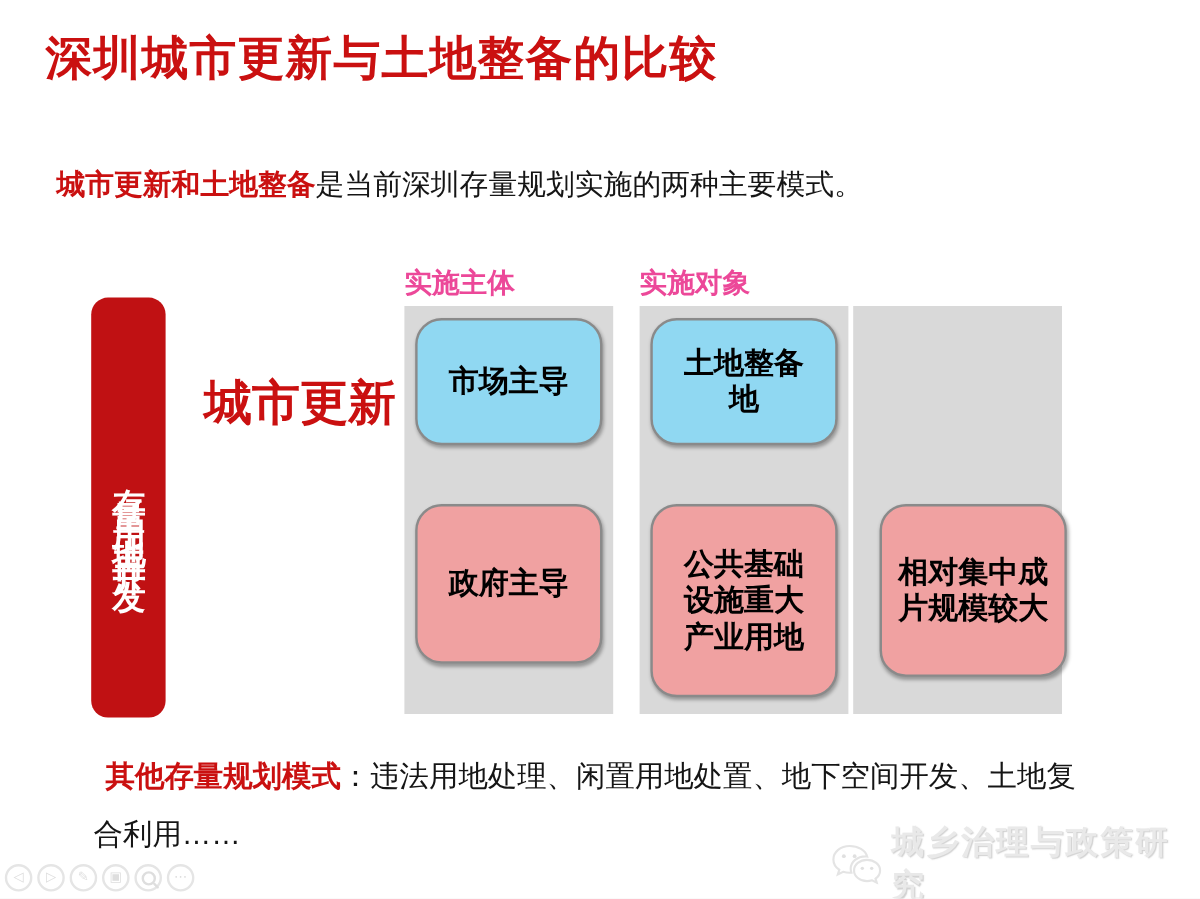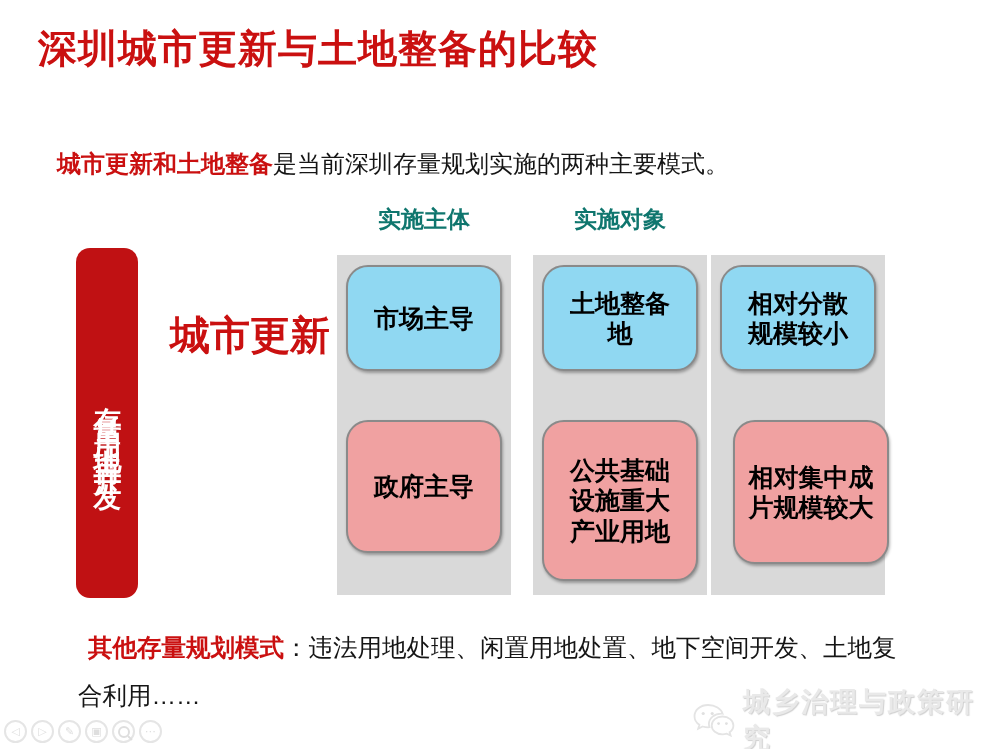--- a/index.html
+++ b/index.html
@@ -5,38 +5,38 @@
   html,body{margin:0;padding:0;background:#fff;}
   .slide{
     position:relative;width:1000px;height:749px;background:#ffffff;
     font-family:"Liberation Sans","DejaVu Sans",sans-serif;
     outline:1px solid #dadada;overflow:hidden;
   }
   .title{
     position:absolute;left:38px;top:22px;margin:0;
     font-size:39px;font-weight:bold;color:#ca1010;letter-spacing:1px;font-family:Liberation Mono, monospace;
   }
-  .intro{position:absolute;left:45px;top:136px;margin:12px;font-size:24px;color:#151515;}
+  .intro{position:absolute;left:45px;top:136px;margin:2px;font-size:24px;color:#151515;}
   .intro .hl{color:#ca1010;font-weight:bold;}
   .side-box{
     position:absolute;left:76px;top:248px;width:62px;height:350px;
     background:#c01113;border-radius:14px;
     display:flex;align-items:center;justify-content:center;
   }
   .side-box .vtext{
     writing-mode:vertical-rl;text-orientation:upright;
     color:#ffffff;font-weight:bold;font-size:28px;letter-spacing:13px;
     padding-top:13px;
   }
   .row-label{position:absolute;color:#ca1010;font-weight:bold;font-size:40px;margin-left:20px;}
   .row-label.r1{left:150px;top:308px;}
   .row-label.r2{left:152px;top:462px;}
   .chead{
-    position:absolute;top:204px;width:174px;text-align:center;
-    font-size:23px;font-weight:bold;color:#0f766e;
+    position:absolute;top:220px;width:174px;text-align:left;
+    font-size:23px;font-weight:bold;color:#ec4899;
   }
   .chead.c1{left:337px;} .chead.c2{left:533px;} .chead.c3{left:711px;}
   .gcol{
     position:absolute;top:255px;width:174px;height:340px;background:#d9d9d9;
   }
   .gcol.c1{left:337px;} .gcol.c2{left:533px;} .gcol.c3{left:711px;}
   .cell{
     position:absolute;left:9px;width:156px;box-sizing:border-box;
     border:2px solid #8a8a8a;border-radius:22px;
     display:flex;align-items:center;justify-content:center;
@@ -96,22 +96,20 @@
     <div class="cell pink">政府主导</div>
   </div>
   <div class="gcol c2">
     <div class="cell blue">土地整备
 地</div>
     <div class="cell pink">公共基础
 设施重大
 产业用地</div>
   </div>
   <div class="gcol c3">
-    <div class="cell blue">相对分散
-规模较小</div>
     <div class="cell pink">相对集中成
 片规模较大</div>
   </div>
 
   <p class="note"><span class="hl">其他存量规划模式</span><span>：违法用地处理、闲置用地处置、地下空间开发、土地复
 合利用……</span></p>
 
   <div class="watermark">
     <span style="display:inline-flex;">
       <svg width="42" height="34" viewBox="0 0 42 34" aria-hidden="true">

